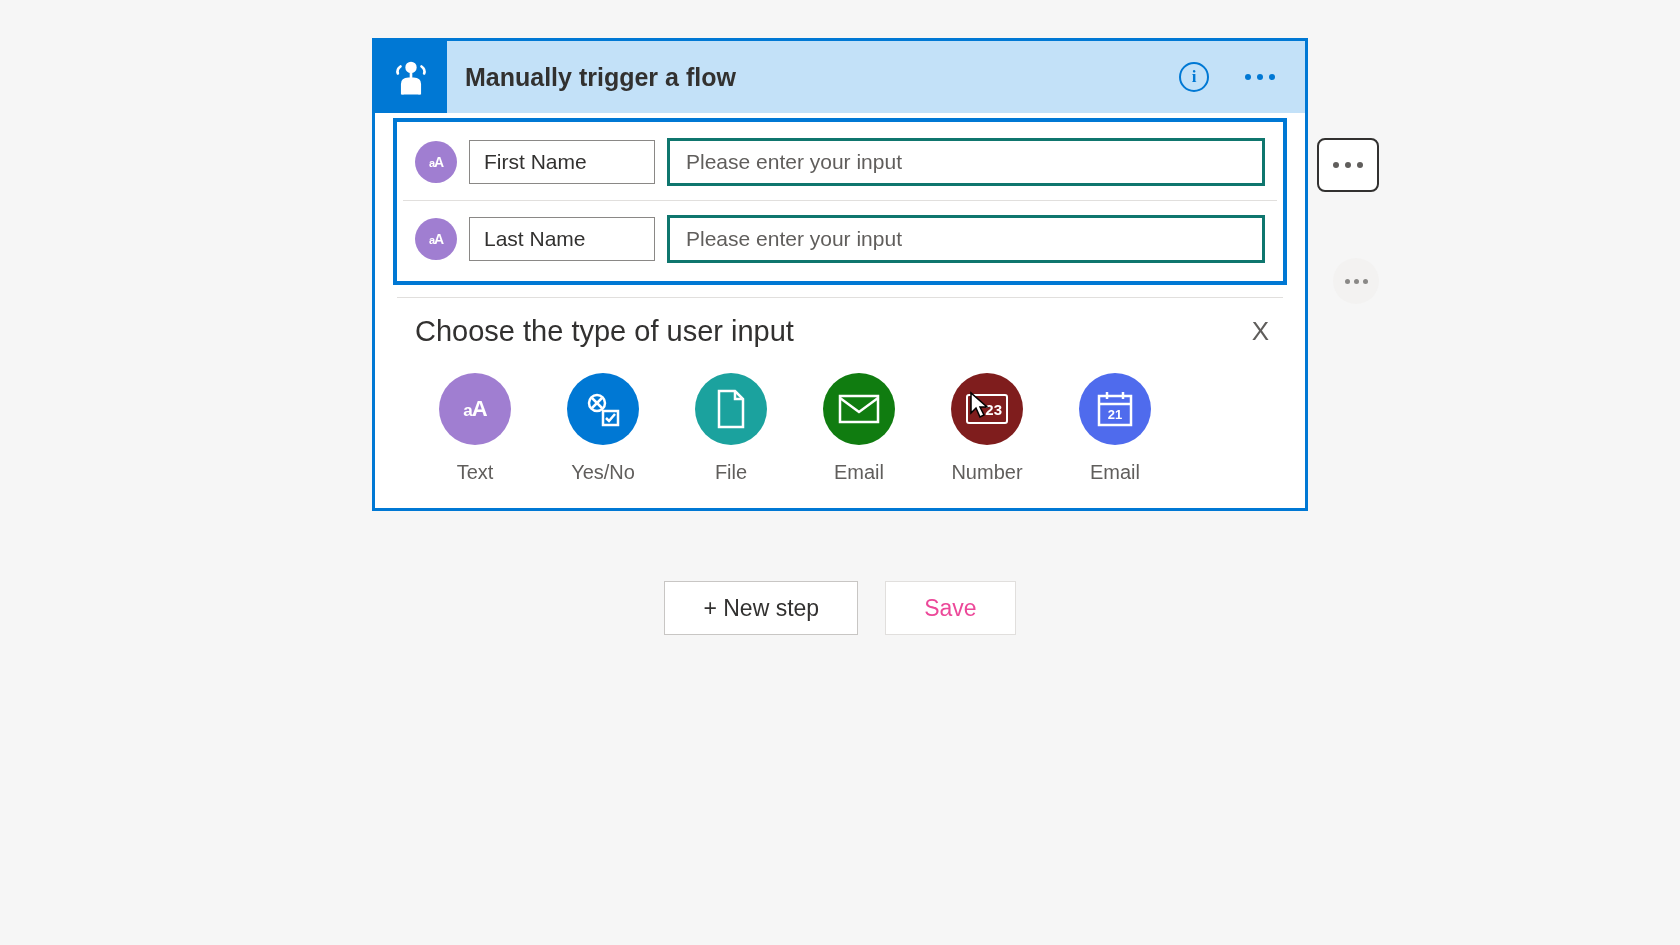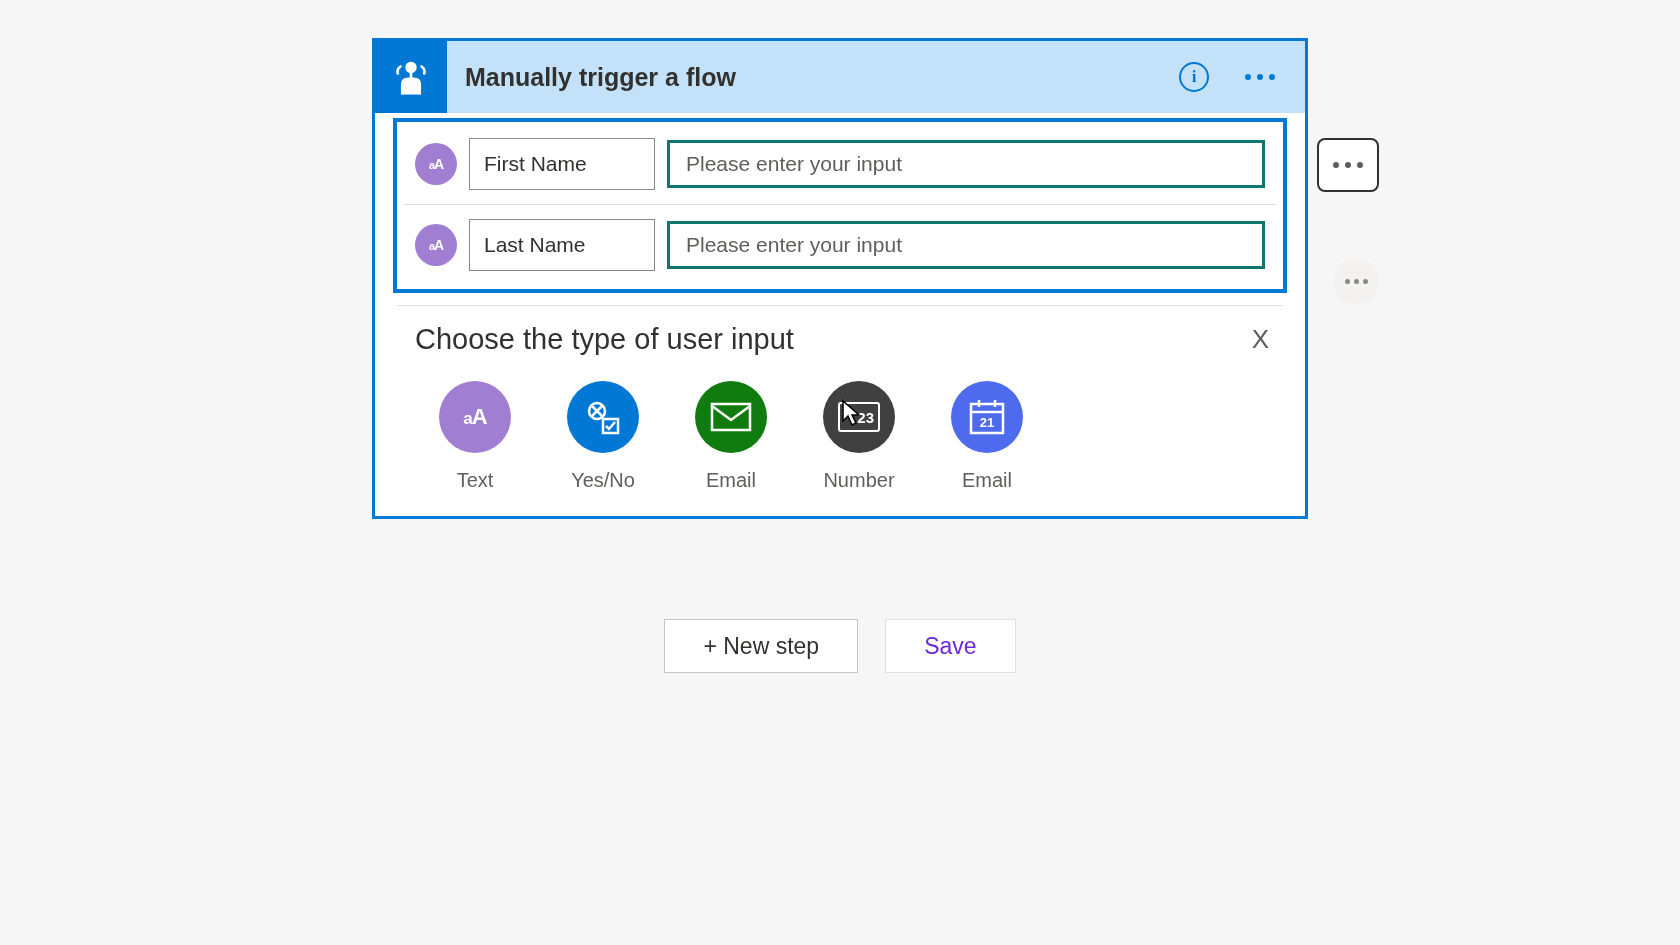--- a/index.html
+++ b/index.html
@@ -99,21 +99,21 @@
     .type-text { background: #a07ed1; }
     .aa-glyph {
       color: #fff;
       font-size: 14px;
       font-weight: 600;
       letter-spacing: -1px;
     }
     .aa-glyph .small { font-size: 11px; }
     .name-field {
       width: 186px;
-      height: 52px;
+      height: 44px;
       border: 1px solid #8a8886;
       padding: 0 14px;
       font-size: 21px;
       color: #323130;
       display: flex;
       align-items: center;
       background: #fff;
     }
     .value-field {
       flex: 1;
@@ -184,45 +184,45 @@
       cursor: pointer;
     }
     .type-icon {
       width: 72px; height: 72px; border-radius: 50%;
       display: flex; align-items: center; justify-content: center;
     }
     .ic-text { background: #a07ed1; }
     .ic-yesno { background: #0078d4; }
     .ic-file { background: #1ba29e; }
     .ic-email { background: #107c10; }
-    .ic-number { background: #404040; justify-content: center; }
+    .ic-number { background: #7f1d1d; justify-content: center; }
     .ic-date { background: #4f6bed; }
     .type-label {
       font-size: 20px;
       color: #605e5c;
     }
     .bottom-actions {
       display: flex;
       gap: 27px;
-      margin-top: 100px;
+      margin-top: 70px;
     }
     .btn {
       height: 54px;
       padding: 0 38px;
       font-size: 23px;
       border: 1px solid #c8c6c4;
       background: #fff;
       color: #323130;
       cursor: pointer;
       display: flex;
       align-items: center;
       justify-content: center;
     }
     .btn-save {
-      color: #6d28d9;
+      color: #ec4899;
       border-color: #e1dfdd;
     }
     .cursor-arrow {
       position: absolute;
       pointer-events: none;
     }
     .number-inner {
       position: relative;
       width: 42px;
       height: 30px;
@@ -322,20 +322,29 @@
               <circle cx="14" cy="14" r="8" fill="none" stroke="#fff" stroke-width="2.5"></circle>
               <line x1="9" y1="9" x2="19" y2="19" stroke="#fff" stroke-width="2.5"></line>
               <line x1="19" y1="9" x2="9" y2="19" stroke="#fff" stroke-width="2.5"></line>
               <rect x="20" y="22" width="15" height="14" fill="none" stroke="#fff" stroke-width="2.5"></rect>
               <polyline points="23,29 26,32 32,25" fill="none" stroke="#fff" stroke-width="2.5"></polyline>
             </svg>
           </div>
           <div class="type-label">Yes/No</div>
         </div>
 
+        <div class="type-option">
+          <div class="type-icon ic-file">
+            <svg width="36" height="44" viewBox="0 0 36 44">
+              <path d="M 6 4 L 22 4 L 30 12 L 30 40 L 6 40 Z" fill="none" stroke="#fff" stroke-width="2.5"></path>
+              <path d="M 22 4 L 22 12 L 30 12" fill="none" stroke="#fff" stroke-width="2.5"></path>
+            </svg>
+          </div>
+          <div class="type-label">File</div>
+        </div>
 
         <div class="type-option">
           <div class="type-icon ic-email">
             <svg width="44" height="32" viewBox="0 0 44 32">
               <rect x="3" y="3" width="38" height="26" fill="none" stroke="#fff" stroke-width="2.5"></rect>
               <polyline points="3,5 22,19 41,5" fill="none" stroke="#fff" stroke-width="2.5"></polyline>
             </svg>
           </div>
           <div class="type-label">Email</div>
         </div>

